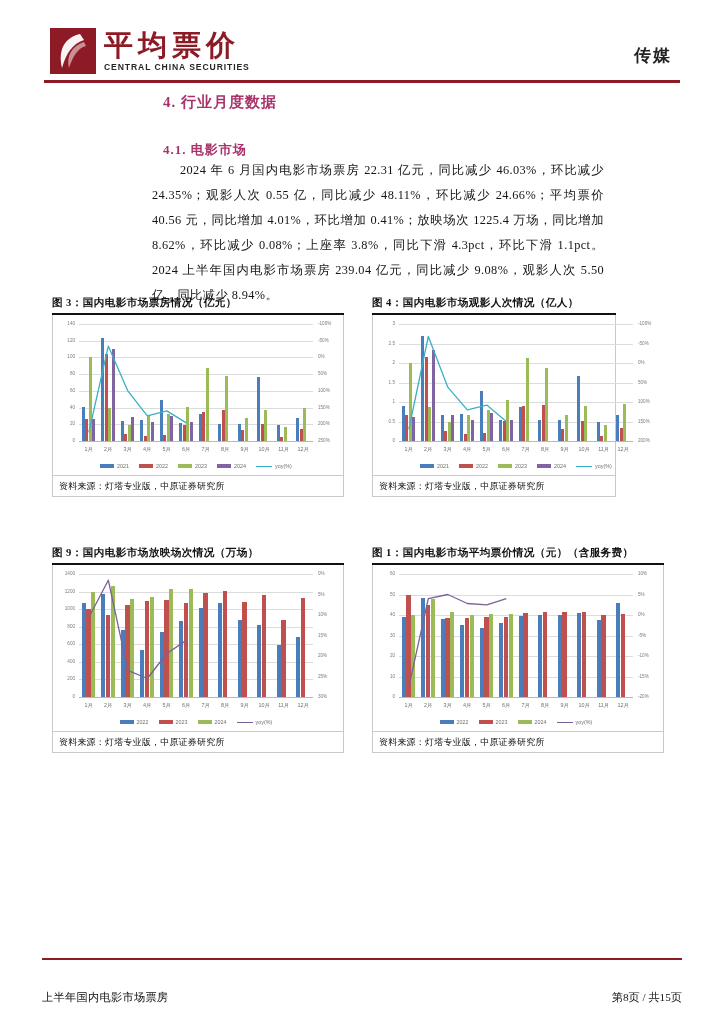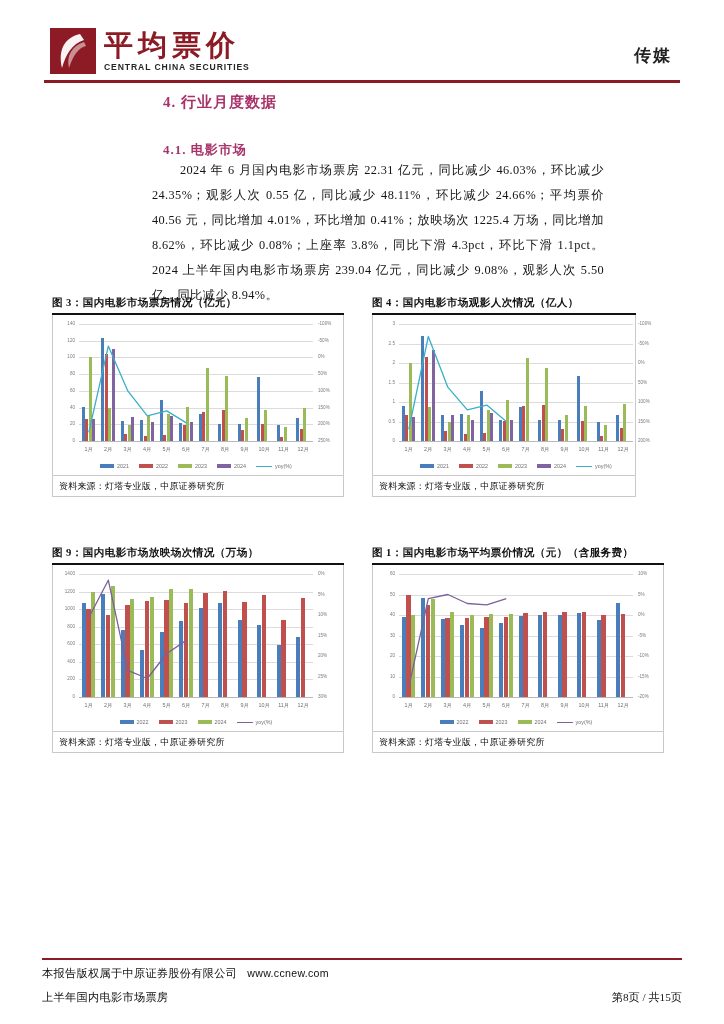--- a/index.html
+++ b/index.html
@@ -204,21 +204,21 @@
             <span class="item">
               <span class="ln" style="border-top-color: rgb(58, 175, 201);"></span>
               <span>yoy(%)</span>
             </span>
           </div>
         </div>
       <div class="fig-source">资料来源：灯塔专业版，中原证券研究所</div>
     </div>
   </div>
 
-  <div class="fig" id="fig4-block" style="left:372px; top:296px; width:264px;">
+  <div class="fig" id="fig4-block" style="left:372px; top:296px; width:244px;">
     <div class="fig-title">图 4：国内电影市场观影人次情况（亿人）</div>
     <div class="fig-title-rule"></div>
     <div class="fig-box">
       <div class="chart-area" id="chart-fig4" style="height:160px;">
           <div class="gridline" style="left: 26px; top: 126px; width: 234px;"></div>
           <div class="ax-lbl left" style="left: 0px; top: 123px; width: 22px;">0</div>
           <div class="gridline" style="left: 26px; top: 106.5px; width: 234px;"></div>
           <div class="ax-lbl left" style="left: 0px; top: 103.5px; width: 22px;">0.5</div>
           <div class="gridline" style="left: 26px; top: 87px; width: 234px;"></div>
           <div class="ax-lbl left" style="left: 0px; top: 84px; width: 22px;">1</div>
@@ -508,19 +508,16 @@
               <span class="ln" style="border-top-color: rgb(125, 96, 153);"></span>
               <span>yoy(%)</span>
             </span>
           </div>
         </div>
       <div class="fig-source">资料来源：灯塔专业版，中原证券研究所</div>
     </div>
   </div>
 
   <div class="footer-rule"></div>
-  <div class="footer-l1">
-    <span>本报告版权属于中原证券股份有限公司</span><span class="footer-url">www.ccnew.com</span>
-  </div>
   <div class="footer-l2">上半年国内电影市场票房</div>
   <div class="footer-page">第8页 / 共15页</div>
 
 </div>
 
 </body></html>

